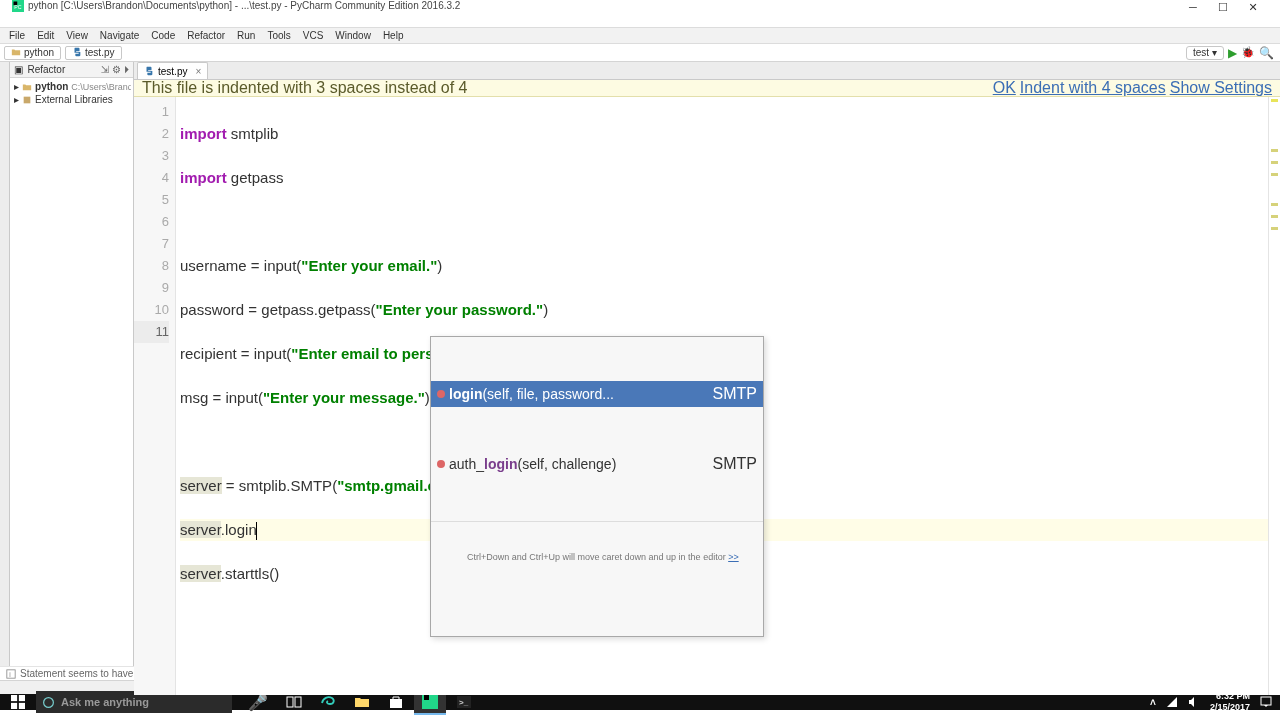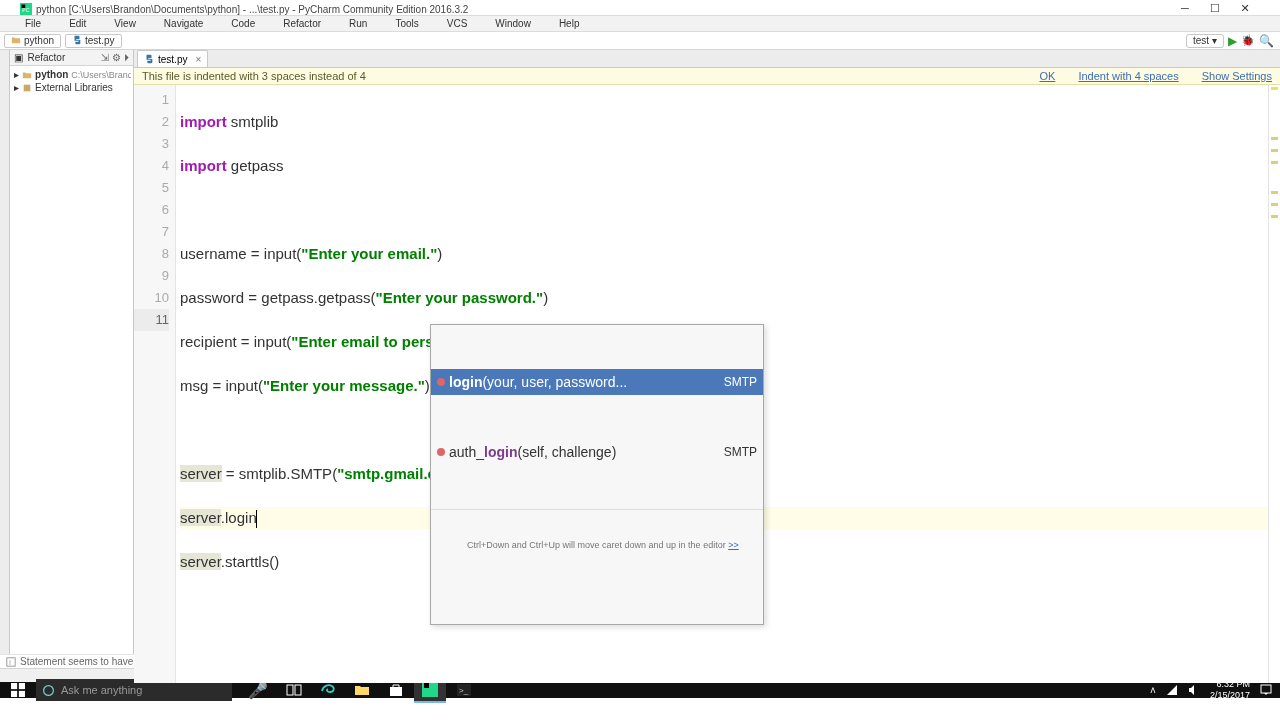--- a/index.html
+++ b/index.html
@@ -1,24 +1,24 @@
 <!DOCTYPE html>
 <html><head>
 <meta charset="utf-8">
 <style>
 * { margin: 0; padding: 0; box-sizing: border-box; font-family: "Segoe UI", Tahoma, sans-serif; }
 html, body { width: 1280px; height: 720px; overflow: hidden; background: #fff; }
-.title-bar { height: 16px; background: #fff; border-bottom: 1px solid #dcdcdc; display: flex; align-items: flex-end; padding: 0 20px; font-size: 10px; color: #444; }
+.title-bar { height: 28px; background: #fff; border-bottom: 1px solid #dcdcdc; display: flex; align-items: flex-start; padding: 0 12px; font-size: 10px; color: #444; }
 .title-bar .icon { width: 12px; height: 12px; margin-right: 4px; display: inline-flex; }
 .title-bar .icon svg { width: 12px; height: 12px; }
 .title-bar .title-text { flex: 1; }
 .win-btns { display: flex; gap: 8px; padding-right: 4px; }
 .win-btn { width: 22px; height: 14px; display: flex; align-items: center; justify-content: center; font-size: 11px; color: #333; cursor: default; }
 .menu-bar { height: 16px; background: #f2f2f2; border-bottom: 1px solid #dcdcdc; display: flex; align-items: center; font-size: 10px; color: #333; padding: 0 3px; }
-.menu-bar span { padding: 0 6px; cursor: default; margin-left: 16px; }
+.menu-bar span { padding: 0 6px; cursor: default; }
 .nav-bar { height: 18px; background: #fff; border-bottom: 1px solid #d4d4d4; display: flex; align-items: center; font-size: 10px; color: #333; }
 .nav-crumb { display: flex; align-items: center; gap: 3px; padding: 0 6px; border: 1px solid #c8c8c8; border-radius: 2px; margin-left: 4px; height: 14px; }
 .nav-crumb .folder-icon svg { width: 10px; height: 10px; }
 .nav-right { margin-left: auto; display: flex; align-items: center; gap: 4px; padding-right: 6px; }
 .run-config { border: 1px solid #c8c8c8; border-radius: 3px; padding: 3px 6px; height: 14px; display: flex; align-items: center; font-size: 10px; }
 .run-btn { color: #2e9e2e; font-size: 12px; }
 .bug-btn { color: #2e9e2e; font-size: 11px; }
 .search-btn { font-size: 12px; color: #555; }
 .main { display: flex; height: 604px; }
 .proj-side { width: 10px; background: #ededed; border-right: 1px solid #c9c9c9; writing-mode: vertical-rl; text-orientation: mixed; font-size: 10px; color: #555; padding-top: 4px; }
@@ -28,54 +28,54 @@
 .tree { padding: 2px; }
 .tree-row { display: flex; align-items: center; gap: 3px; padding: 1px 2px; white-space: nowrap; overflow: hidden; }
 .tree-row svg { width: 10px; height: 10px; flex-shrink: 0; }
 .tree-row .name { font-weight: bold; }
 .tree-row .path { color: #888; font-size: 9px; }
 .editor-area { flex: 1; display: flex; flex-direction: column; position: relative; }
 .tabs { height: 18px; background: #ececec; border-bottom: 1px solid #c9c9c9; display: flex; align-items: flex-end; }
 .tab { height: 17px; background: #fefefe; border: 1px solid #c9c9c9; border-bottom: none; display: flex; align-items: center; gap: 4px; padding: 0 6px; font-size: 10px; margin-left: 3px; border-radius: 2px 2px 0 0; }
 .tab svg { width: 10px; height: 10px; }
 .tab .close { font-size: 10px; color: #777; margin-left: 4px; }
-.banner { height: 14px; background: #fdfbe2; border-bottom: 1px solid #e3dfab; display: flex; align-items: center; padding: 8px 8px; font-size: 11px; color: #5a5a2a; }
-.banner .actions { margin-left: auto; display: flex; gap: 23px; }
+.banner { height: 14px; background: #fdfbe2; border-bottom: 1px solid #e3dfab; display: flex; align-items: center; padding: 8px 8px; font-size: 16px; color: #5a5a2a; }
+.banner .actions { margin-left: auto; display: flex; gap: 4px; }
 .banner .actions span { color: #3b6eb5; text-decoration: underline; cursor: default; }
 .code-wrap { flex: 1; display: flex; background: #fff; position: relative; }
 .gutter { width: 42px; background: #f7f7f7; border-right: 1px solid #e4e4e4; text-align: right; padding: 4px 6px 0 0; font-family: "Consolas", monospace; font-size: 13px; color: #aaa; }
 .gutter .ln { height: 22px; line-height: 22px; }
 .gutter .ln.cur { color: #666; background: #ececec; }
 .code { flex: 1; padding: 4px 0 0 4px; font-family: "Consolas", monospace; font-size: 15px; line-height: 22px; white-space: pre; color: #333; position: relative; }
 .code .line { height: 22px; }
 .code .line.cur { background: #fffde7; }
 .kw { color: #a21caf; font-weight: bold; }
 .str { color: #008000; font-weight: bold; }
 .num { color: #0000ff; }
 .hl { background: #e6e6d6; text-align: center; }
 .caret { display: inline-block; width: 1px; height: 18px; background: #000; vertical-align: middle; margin-left: -1px; animation: blink 1s step-start infinite; }
 @keyframes blink { 50% { opacity: 0; } }
 .popup { position: absolute; left: 254px; top: 239px; width: 334px; border: 1px solid #a8a8a8; background: #f7f7f7; font-family: "Consolas", monospace; font-size: 14px; box-shadow: 2px 2px 6px rgba(0,0,0,0.15); }
 .popup .row { display: flex; align-items: center; padding: 2px 6px; }
 .popup .row.sel { background: #4a78b8; color: #fff; }
 .popup .row .dot { width: 8px; height: 8px; border-radius: 50%; background: #d66; margin-right: 4px; flex-shrink: 0; }
 .popup .row .sig { flex: 1; }
-.popup .row .cls { font-size: 12px; margin-left: 12px; }
+.popup .row .cls { font-size: 16px; margin-left: 12px; }
 .popup .row .match { font-weight: bold; }
 .popup .row.sel .match { color: #fff; }
 .popup .row:not(.sel) .match { color: #7a3e8c; }
 .popup .hint { font-size: 9px; color: #777; padding: 2px 6px; border-top: 1px solid #ddd; font-family: "Segoe UI", sans-serif; }
 .right-gutter { width: 12px; background: #fff; border-left: 1px solid #e4e4e4; position: relative; }
 .right-gutter .mark { position: absolute; right: 2px; width: 7px; height: 3px; }
 .status-bar2 { height: 14px; background: #f0f0f0; border-top: 1px solid #d4d4d4; display: flex; align-items: center; font-size: 10px; color: #555; padding: 0 6px; }
 .status-bar2 .right { margin-left: auto; display: flex; gap: 12px; align-items: center; }
 .status-bar2 .lock svg { width: 9px; height: 9px; }
 .status-msg-bar { height: 14px; background: #fff; border-top: 1px solid #e4e4e4; display: flex; align-items: center; font-size: 10px; color: #666; padding: 0 6px; }
 .status-msg-bar svg { width: 10px; height: 10px; margin-right: 4px; }
-.taskbar { height: 16px; background: #101010; display: flex; align-items: center; }
+.taskbar { height: 16px; background: #101010; display: flex; align-items: center; font-weight: bold; }
 .taskbar .start { width: 36px; display: flex; align-items: center; justify-content: center; }
 .taskbar .start svg { width: 14px; height: 14px; }
 .taskbar .search { flex: 0 0 196px; height: 22px; background: #2b2b2b; display: flex; align-items: center; padding: 0 6px; color: #999; font-size: 11px; gap: 6px; }
 .taskbar .search svg { width: 13px; height: 13px; }
 .taskbar .tb-icons { display: flex; gap: 2px; margin-left: 4px; }
 .taskbar .tb-icon { width: 32px; height: 26px; display: flex; align-items: center; justify-content: center; }
 .taskbar .tb-icon.active { background: #333; border-bottom: 2px solid #76b9ed; }
 .taskbar .tb-icon svg { width: 16px; height: 16px; }
 .taskbar .tray { margin-left: auto; display: flex; align-items: center; color: #fff; font-size: 10px; padding-right: 8px; gap: 10px; }
 .taskbar .tray .clock { text-align: right; line-height: 11px; font-size: 9px; }
@@ -213,21 +213,21 @@
 <div class="line"><span>msg = input(</span><span class="str">"Enter your message."</span><span>)</span></div>
 <div class="line"></div>
 <div class="line"><span class="hl">server</span><span> = smtplib.SMTP(</span><span class="str">"smtp.gmail.com"</span><span>,</span><span class="num">587</span><span>)</span></div>
 <div class="line cur"><span class="hl">server</span><span>.login</span><span class="caret"></span></div>
 <div class="line"><span class="hl">server</span><span>.starttls()</span></div>
 
         
         <div class="popup">
           <div class="row sel">
             <span class="dot"></span>
-            <span class="sig"><span class="match">login</span><span>(your, user, password...</span></span>
+            <span class="sig"><span class="match">login</span><span>(self, file, password...</span></span>
             <span class="cls">SMTP</span>
           </div>
           <div class="row">
             <span class="dot"></span>
             <span class="sig"><span>auth_</span><span class="match">login</span><span>(self, challenge)</span></span>
             <span class="cls">SMTP</span>
           </div>
           <div class="hint">
             <span>Ctrl+Down and Ctrl+Up will move caret down and up in the editor</span> <span style="color:#3b6eb5;text-decoration:underline;">&gt;&gt;</span>
           </div>

